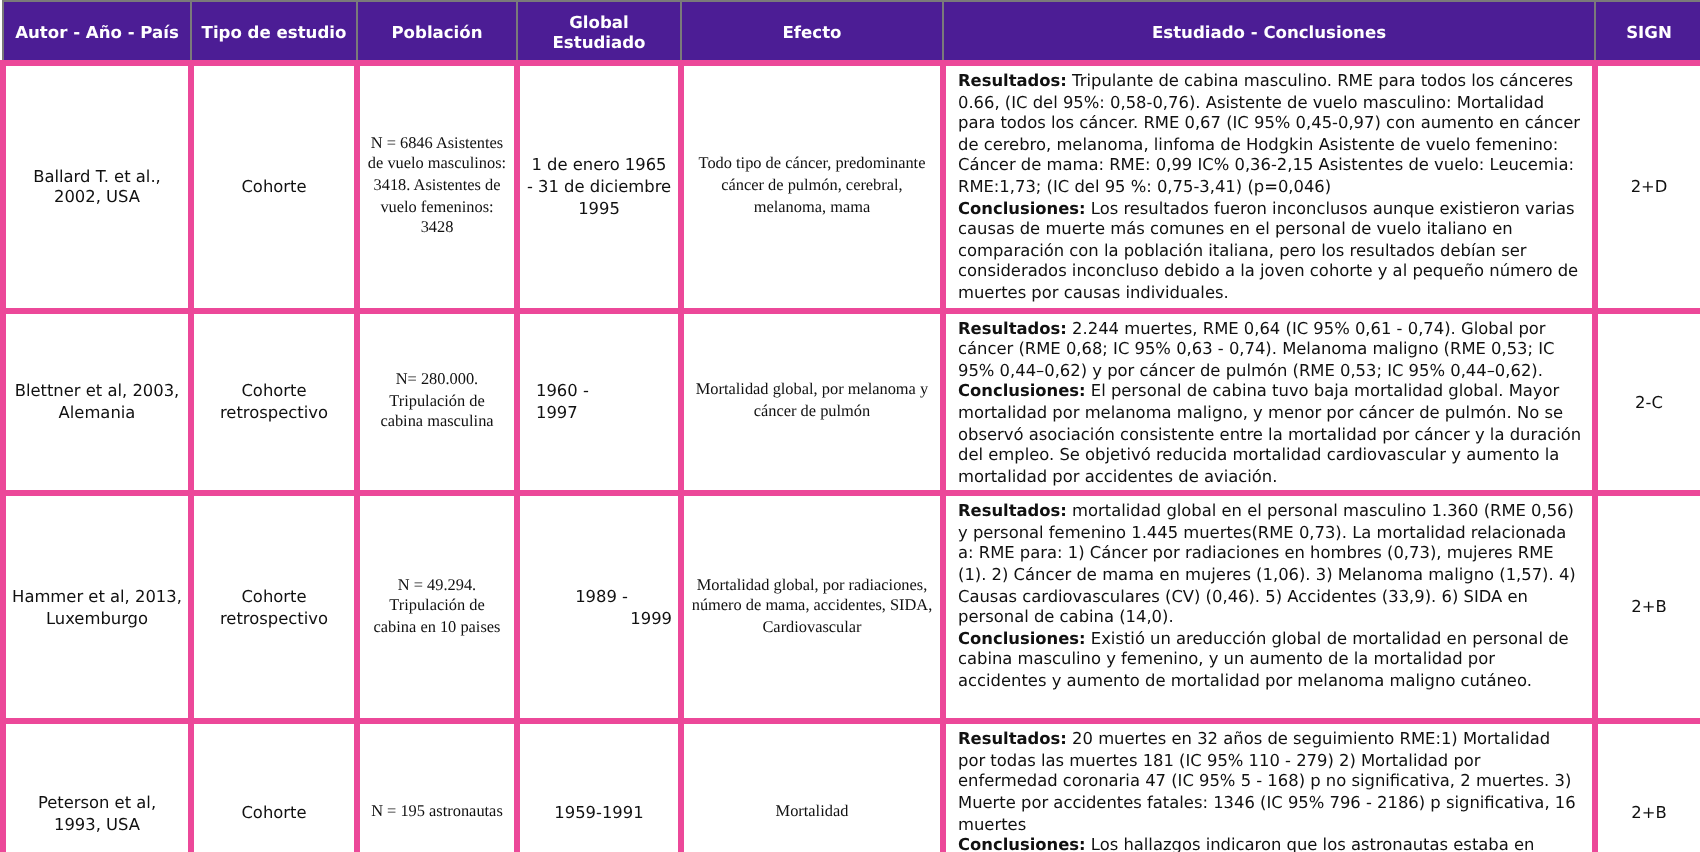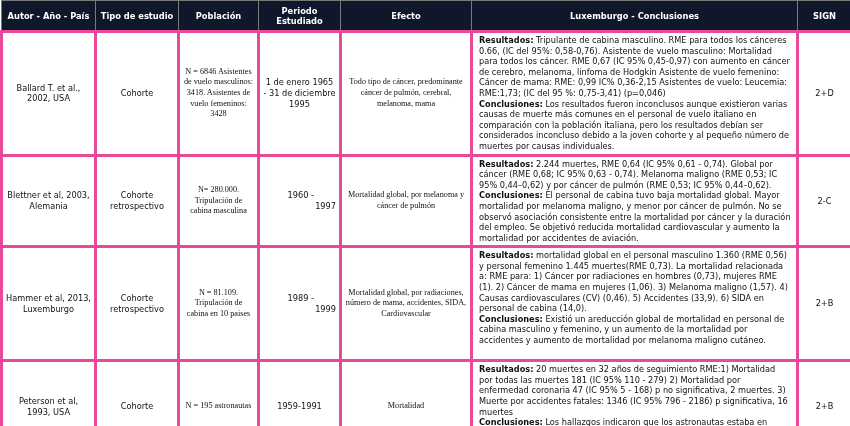--- a/index.html
+++ b/index.html
@@ -13,21 +13,21 @@
       color: #111;
     }
     table.study col.c1 { width: 94px; }
     table.study col.c2 { width: 83px; }
     table.study col.c3 { width: 80px; }
     table.study col.c4 { width: 82px; }
     table.study col.c5 { width: 131px; }
     table.study col.c6 { width: 326px; }
     table.study col.c7 { width: 54px; }
     th {
-      background: #0f172a;
+      background: #4c1d95;
       color: #ffffff;
       font-weight: bold;
       font-size: 8.3px;
       line-height: 10px;
       height: 29px;
       padding: 0 3px;
       text-align: center;
       vertical-align: middle;
       border: 1px solid #7a7a7a;
       border-left: 1px solid #ececec;
@@ -65,23 +65,23 @@
       <col class="c4">
       <col class="c5">
       <col class="c6">
       <col class="c7">
   </colgroup>
   <thead>
     <tr>
       <th>Autor - Año - País</th>
       <th>Tipo de estudio</th>
       <th>Población</th>
-      <th>Periodo Estudiado</th>
+      <th>Global Estudiado</th>
       <th>Efecto</th>
-      <th>Luxemburgo - Conclusiones</th>
+      <th>Estudiado - Conclusiones</th>
       <th>SIGN</th>
     </tr>
   </thead>
   <tbody>
 
     <tr class="r1">
       <td>Ballard T. et al., 2002, USA</td>
       <td>Cohorte</td>
       <td class="gl">N = 6846 Asistentes de vuelo masculinos: 3418. Asistentes de vuelo femeninos: 3428</td>
       <td>
@@ -93,35 +93,35 @@
         <b>Resultados:</b><span> Tripulante de cabina masculino. RME para todos los cánceres 0.66, (IC del 95%: 0,58-0,76). Asistente de vuelo masculino: Mortalidad para todos los cáncer. RME 0,67 (IC 95% 0,45-0,97) con aumento en cáncer de cerebro, melanoma, linfoma de Hodgkin Asistente de vuelo femenino: Cáncer de mama: RME: 0,99 IC% 0,36-2,15 Asistentes de vuelo: Leucemia: RME:1,73; (IC del 95 %: 0,75-3,41) (p=0,046)</span><br>
         <b>Conclusiones:</b><span> Los resultados fueron inconclusos aunque existieron varias causas de muerte más comunes en el personal de vuelo italiano en comparación con la población italiana, pero los resultados debían ser considerados inconcluso debido a la joven cohorte y al pequeño número de muertes por causas individuales.</span>
       </td>
       <td>2+D</td>
     </tr>
 
     <tr class="r2">
       <td>Blettner et al, 2003, Alemania</td>
       <td>Cohorte retrospectivo</td>
       <td class="gl">N= 280.000. Tripulación de cabina masculina</td>
-      <td style="text-align:right;padding-left:8px;">
+      <td style="text-align:left;padding-left:8px;">
         <span>1960 -</span><span class="period-split"><span class="gap"></span></span><span>1997</span>
       </td>
       <td class="gl">Mortalidad global, por melanoma y cáncer de pulmón</td>
       <td class="res">
         <b>Resultados:</b><span> 2.244 muertes, RME 0,64 (IC 95% 0,61 - 0,74). Global por cáncer (RME 0,68; IC 95% 0,63 - 0,74). Melanoma maligno (RME 0,53; IC 95% 0,44–0,62) y por cáncer de pulmón (RME 0,53; IC 95% 0,44–0,62).</span><br>
         <b>Conclusiones:</b><span> El personal de cabina tuvo baja mortalidad global. Mayor mortalidad por melanoma maligno, y menor por cáncer de pulmón. No se observó asociación consistente entre la mortalidad por cáncer y la duración del empleo. Se objetivó reducida mortalidad cardiovascular y aumento la mortalidad por accidentes de aviación.</span>
       </td>
       <td>2-C</td>
     </tr>
 
     <tr class="r3">
       <td>Hammer et al, 2013, Luxemburgo</td>
       <td>Cohorte retrospectivo</td>
-      <td class="gl">N = 81.109. Tripulación de cabina en 10 paises</td>
+      <td class="gl">N = 49.294. Tripulación de cabina en 10 paises</td>
       <td style="text-align:right;padding-left:8px;">
         <span>1989 -</span><span class="period-split"><span class="gap"></span></span><span>1999</span>
       </td>
       <td class="gl">Mortalidad global, por radiaciones, número de mama, accidentes, SIDA, Cardiovascular</td>
       <td class="res">
         <b>Resultados:</b><span> mortalidad global en el personal masculino 1.360 (RME 0,56) y personal femenino 1.445 muertes(RME 0,73). La mortalidad relacionada a: RME para: 1) Cáncer por radiaciones en hombres (0,73), mujeres RME (1). 2) Cáncer de mama en mujeres (1,06). 3) Melanoma maligno (1,57). 4) Causas cardiovasculares (CV) (0,46). 5) Accidentes (33,9). 6) SIDA en personal de cabina (14,0).</span><br>
         <b>Conclusiones:</b><span> Existió un areducción global de mortalidad en personal de cabina masculino y femenino, y un aumento de la mortalidad por accidentes y aumento de mortalidad por melanoma maligno cutáneo.</span>
       </td>
       <td>2+B</td>
     </tr>

